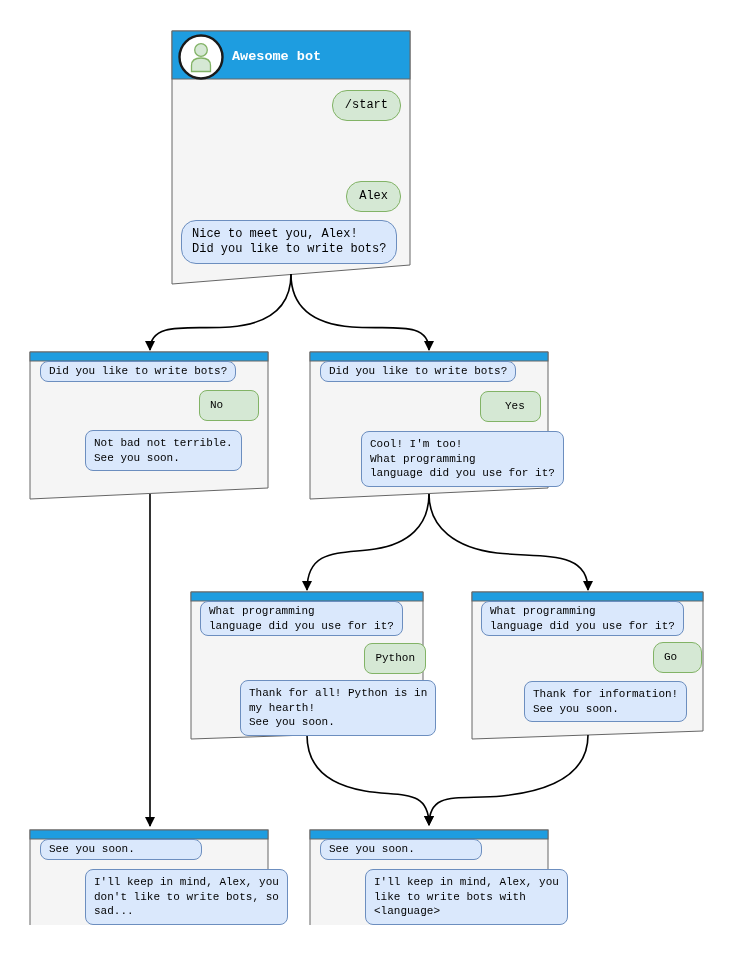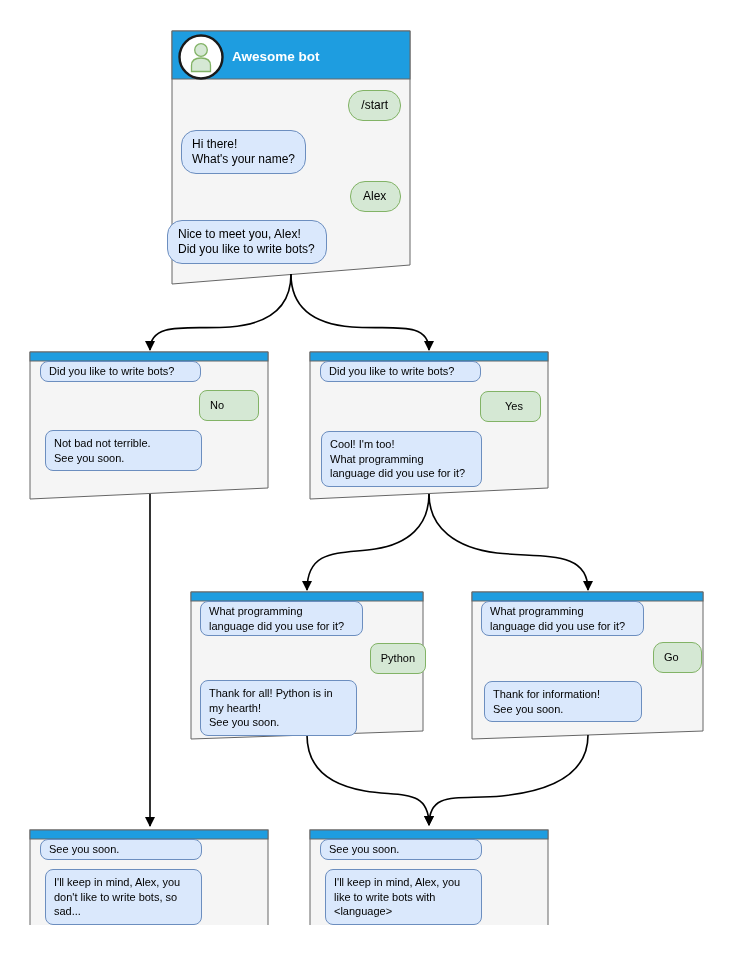--- a/index.html
+++ b/index.html
@@ -1,18 +1,18 @@
 <!DOCTYPE html>
 <html style="--titlebar-blue: #1E9DE0; --window-fill: #F5F5F5; --window-border: #666666; --bot-bubble-fill: #DAE8FC; --bot-bubble-border: #6C8EBF; --user-bubble-fill: #D5E8D4; --user-bubble-border: #82B366; --connector: #000000;"><head>
 <meta charset="utf-8">
 <style>
   html,body{margin:0;padding:0;background:#ffffff;}
   .canvas{
     position:relative;width:743px;height:925px;background:#ffffff;
-    font-family:Liberation Sans, sans-serif;color:#000;overflow:hidden;
+    font-family:Liberation Mono, monospace;color:#000;overflow:hidden;
   }
   svg.layer{position:absolute;left:0;top:0;}
   .win-body{fill:var(--window-fill,#F5F5F5);stroke:var(--window-border,#666666);stroke-width:1;}
   .win-head{fill:var(--titlebar-blue,#1E9DE0);stroke:var(--window-border,#666666);stroke-width:1;}
   .edge{fill:none;stroke:var(--connector,#000000);stroke-width:1.6;}
   .edge-arrow{fill:var(--connector,#000000);}
   .avatar-bg{fill:#ffffff;stroke:#1a1a1a;stroke-width:2.4;}
   .person{fill:var(--user-bubble-fill,#D5E8D4);stroke:var(--user-bubble-border,#82B366);stroke-width:1.3;}
   .window-title{
     position:absolute;left:232px;top:49px;color:#ffffff;
@@ -22,21 +22,21 @@
     position:absolute;box-sizing:border-box;white-space:pre-line;
     width:max-content;border-radius:15px;
   }
   .bot{background:var(--bot-bubble-fill,#DAE8FC);border:1px solid var(--bot-bubble-border,#6C8EBF);}
   .user{background:var(--user-bubble-fill,#D5E8D4);border:1px solid var(--user-bubble-border,#82B366);}
   .main-txt{font-size:12px;line-height:15px;}
   .sm-txt{font-size:11px;line-height:14.5px;border-radius:8px;}
   .pad-bot-main{padding:6px 10px;}
   .pad-user-main{padding:7px 12px;}
   .pad-q{padding:2px 8px;}
-  .pad-ans{padding:5px 8px;}
+  .pad-ans{padding:5px 8px;margin-left:40px;}
   .pad-user-sm{padding:7px 10px;}
 </style>
 </head>
 <body>
 
 <div class="canvas">
 
   <svg class="layer" width="743" height="971" viewBox="0 0 743 971">
     <defs>
       <marker id="arr" markerWidth="10" markerHeight="10" refX="9" refY="5" orient="auto" markerUnits="userSpaceOnUse">
@@ -93,24 +93,22 @@
       <path class="edge" marker-end="url(#arr)" d="M429,494 C429,528 456,548 497,553 C545,558 588,550 588,590"></path>
       <path class="edge" marker-end="url(#arr)" d="M150,494 L150,826"></path>
       <path class="edge" marker-end="url(#arr)" d="M307,735 C307,768 330,785 365,791 C400,797 429,788 429,825"></path>
       <path class="edge" marker-end="url(#arr)" d="M588,735 C588,770 560,790 502,796 C458,800 429,790 429,825"></path>
     </g>
   </svg>
 
   <div class="window-title">Awesome bot</div>
 
   <div class="bubble user main-txt pad-user-main" style="right:342px;top:90px;min-width:52px;">/start</div>
-  <div class="bubble bot main-txt pad-bot-main" style="left:181px;top:130px;min-width:120px;">Hi there!
-What's your name?</div>
   <div class="bubble user main-txt pad-user-main" style="right:342px;top:181px;min-width:51px;margin-left:12px;">Alex</div>
-  <div class="bubble bot main-txt pad-bot-main" style="left:167px;top:220px;min-width:160px;">Nice to meet you, Alex!
+  <div class="bubble bot main-txt pad-bot-main" style="left:181px;top:220px;min-width:160px;">Nice to meet you, Alex!
 Did you like to write bots?</div>
 
   <div class="bubble bot sm-txt pad-q" style="left:40px;top:361px;min-width:161px;">Did you like to write bots?</div>
   <div class="bubble user sm-txt pad-user-sm" style="right:484px;top:390px;min-width:60px;">No</div>
   <div class="bubble bot sm-txt pad-ans" style="left:45px;top:430px;min-width:157px;">Not bad not terrible.
 See you soon.</div>
 
   <div class="bubble bot sm-txt pad-q" style="left:320px;top:361px;min-width:161px;">Did you like to write bots?</div>
   <div class="bubble user sm-txt pad-user-sm" style="right:202px;top:391px;min-width:61px;padding-left:24px;">Yes</div>
   <div class="bubble bot sm-txt pad-ans" style="left:321px;top:431px;min-width:161px;">Cool! I'm too!

